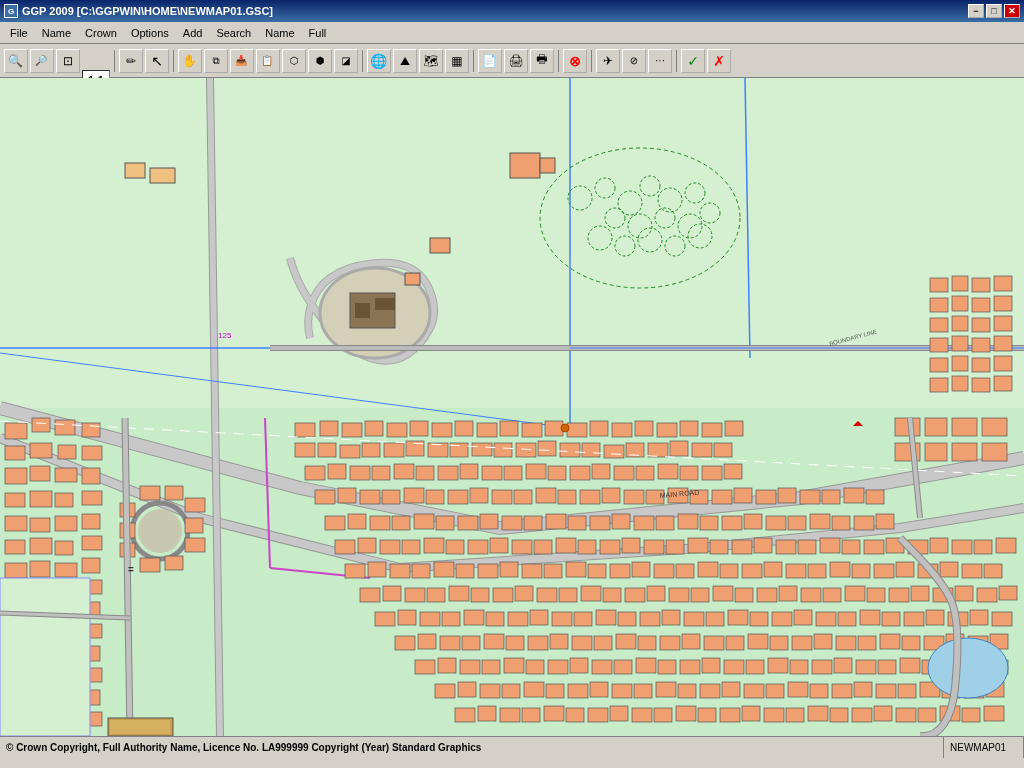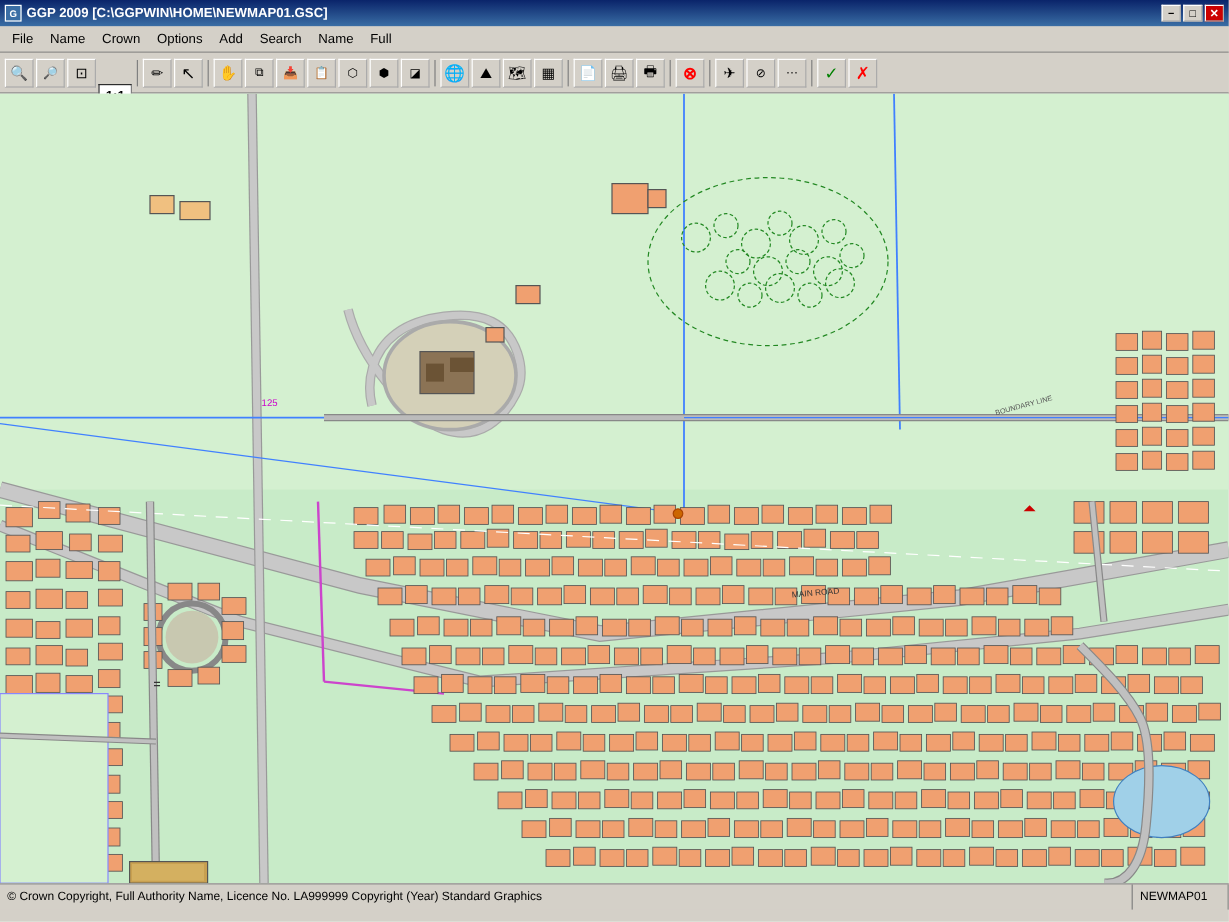--- a/index.html
+++ b/index.html
@@ -100,21 +100,21 @@
       border-top: 1px solid #808080;
       font-size: 10px;
     }
     .status-section {
       padding: 2px 6px;
       border-right: 1px solid #808080;
       height: 100%;
       display: flex;
       align-items: center;
     }
-    #status-copyright { flex: 1; }
+    #status-copyright { flex: 1; font-weight: bold; }
     #status-coords { min-width: 400px; }
     #status-map { min-width: 80px; }
 
     
     .app-icon {
       width: 14px; height: 14px;
       background: #3a6ea5;
       border: 1px solid #fff;
       font-size: 8px;
       display: flex; align-items: center; justify-content: center;

